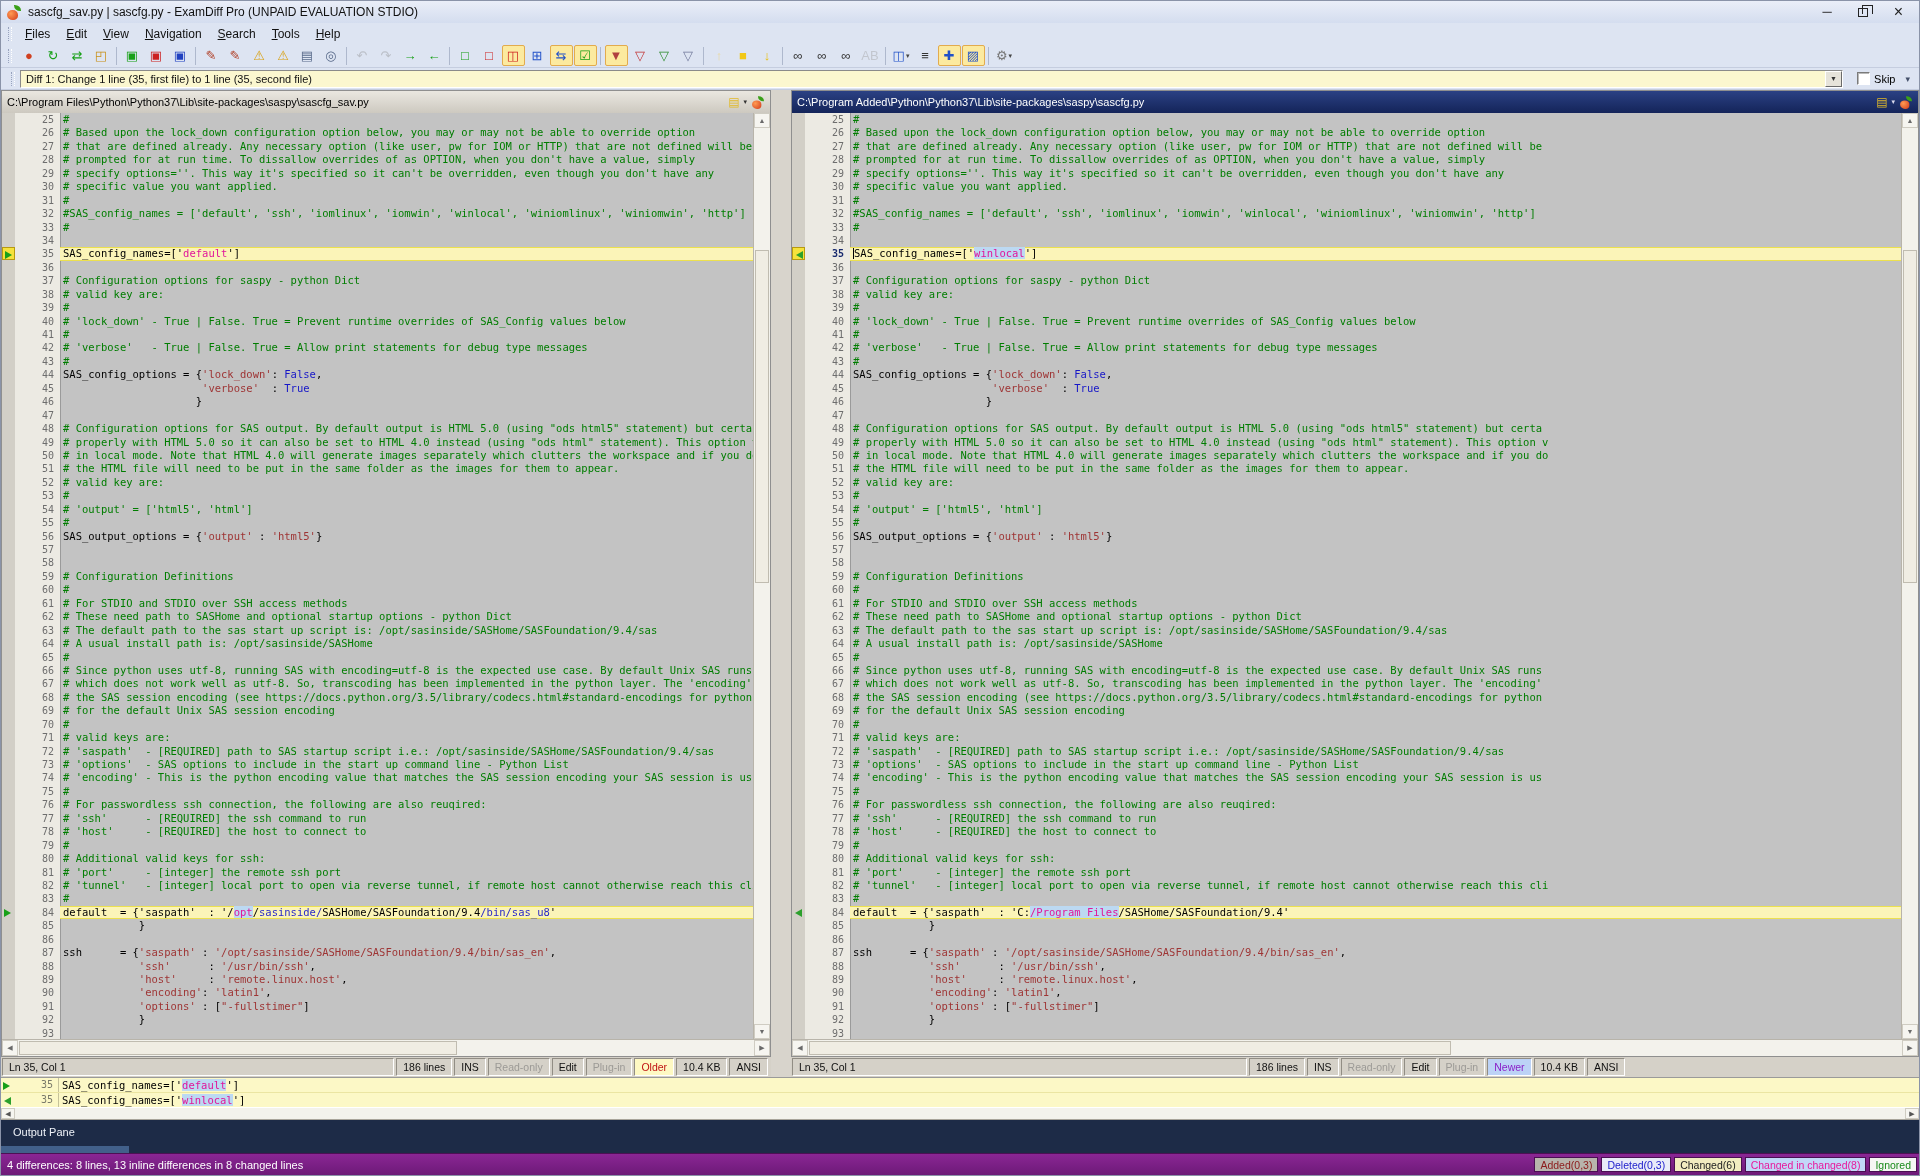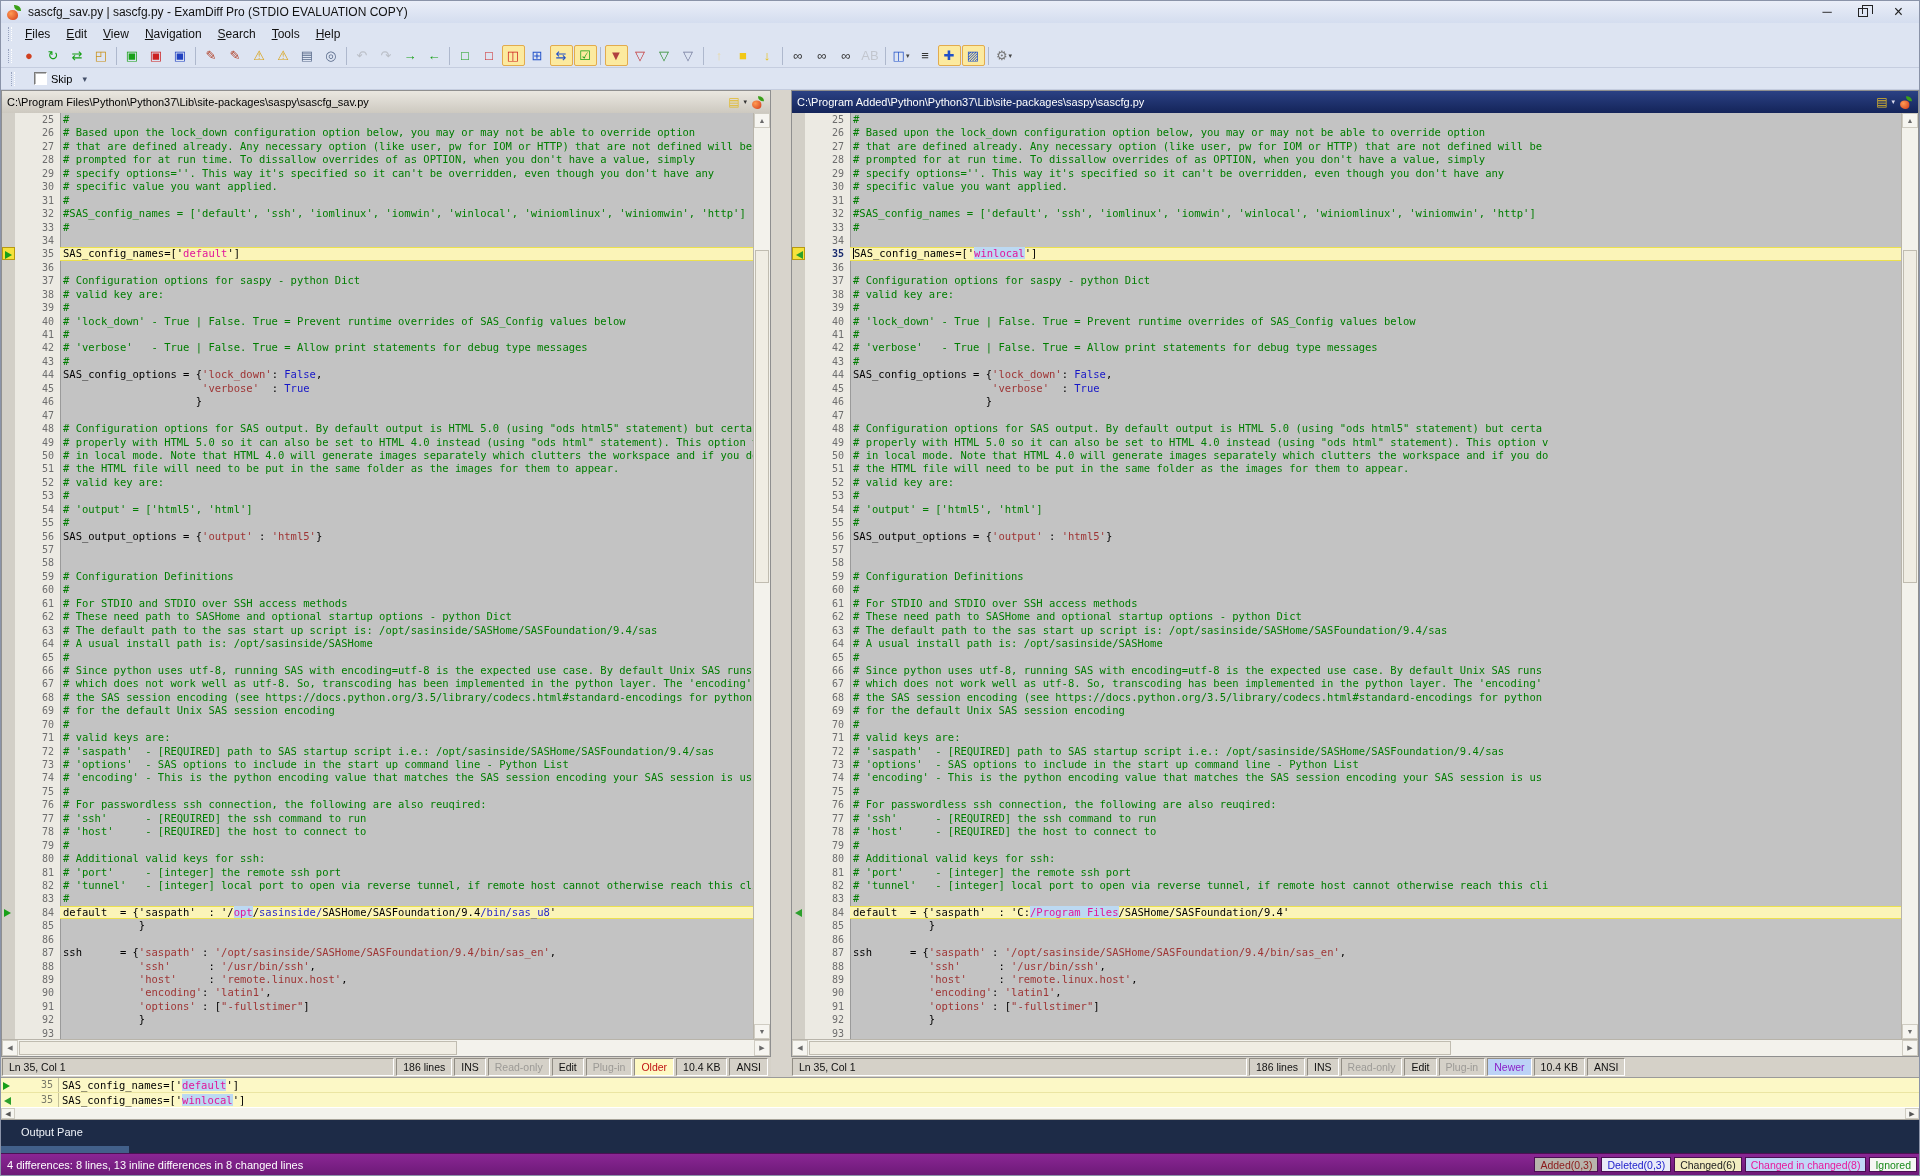--- a/index.html
+++ b/index.html
@@ -103,35 +103,35 @@
   .drow .mk { width:13px; }
   .drow .arr { top:3.5px; }
   .drow .ln { width:45px; color:#7a7a6a; border-right:1px solid #c6c29a; }
   .drow .cd { padding-left:3px; }
   .detailscroll { height:13px; flex:none; background:#f3f2ec; border-top:1px solid #fff; border-bottom:1px solid #a8a49a; display:flex; align-items:center; }
   .dsbtn { width:14px; height:11px; font-size:7px; color:#555; display:flex; align-items:center; justify-content:center; background:#f6f5f0; border:1px solid #cfccc2; }
   .dsbtn.right { margin-left:auto; }
 
   
   .outputpane { height:33px; flex:none; background:#1d2b47; position:relative; }
-  .outputpane .oplabel { position:absolute; left:20px; top:6px; font-size:11px; color:#eef2f8; }
+  .outputpane .oplabel { position:absolute; left:12px; top:6px; font-size:11px; color:#eef2f8; }
   .tabstrip { position:absolute; left:0; bottom:0; width:128px; height:7px; background:#42608a; }
 
   
   .bottombar { height:22px; flex:none; background:linear-gradient(#8a2694,#6d1a78); display:flex; align-items:center; padding-left:6px; border-top:1px solid #4d1054; }
   .summary { font-size:11px; color:#fff; }
   .badges { margin-left:auto; display:flex; align-items:center; margin-right:2px; }
   .badge { height:15px; padding:0 5px; margin-left:3px; border:1px solid #4a0f52; font-size:10.5px; display:flex; align-items:center; white-space:nowrap; }
 </style>
 </head>
 <body>
 
 <div class="titlebar">
   <span class="pear"></span>
-  <span class="title-text">sascfg_sav.py | sascfg.py - ExamDiff Pro (STDIO EVALUATION COPY)</span>
+  <span class="title-text">sascfg_sav.py | sascfg.py - ExamDiff Pro (UNPAID EVALUATION STDIO)</span>
   <div class="win-controls">
     <span class="win-btn">─</span>
     <span class="win-btn restore-glyph"></span>
     <span class="win-btn" style="font-size:16px;">×</span>
   </div>
 </div>
 
 <div class="menubar">
   <div class="grip"></div>
   <div id="menu-items" style="display:flex;">
@@ -272,20 +272,24 @@
     </div>
     <div class="tb-sep"></div>
     <div class="tb-btn">
       <span class="tb-glyph" style="color: rgb(119, 119, 119);">⚙</span>
       <span class="tb-dd">▾</span>
     </div>
   </div>
 
 <div class="diffbar">
   <div class="grip"></div>
+  <div class="diff-combo">
+    <span class="diff-combo-text">Diff 1: Change 1 line (35, first file) to 1 line (35, second file)</span>
+    <span class="combo-btn">▼</span>
+  </div>
   <div class="skip-wrap">
     <span class="checkbox"></span>
     <span class="skip-label">Skip</span>
   </div>
   <span class="overflow-chev">▾</span>
 </div>
 
 <div class="panes" id="panes">
     <div class="pane left">
       <div class="pane-header inactive">

